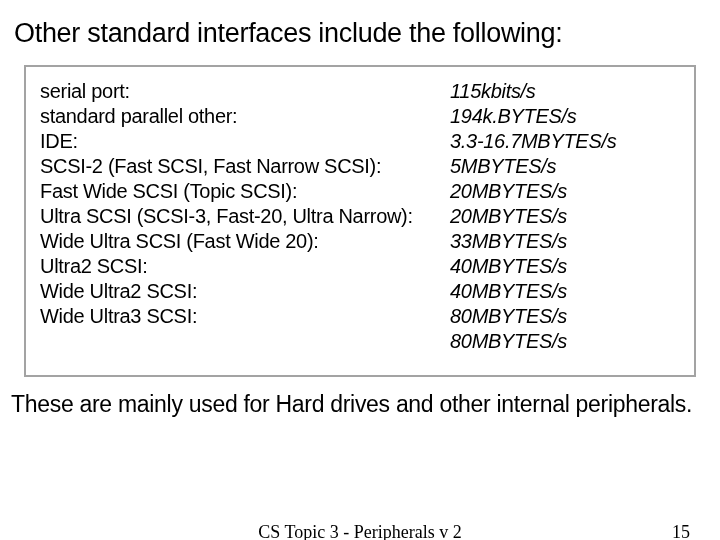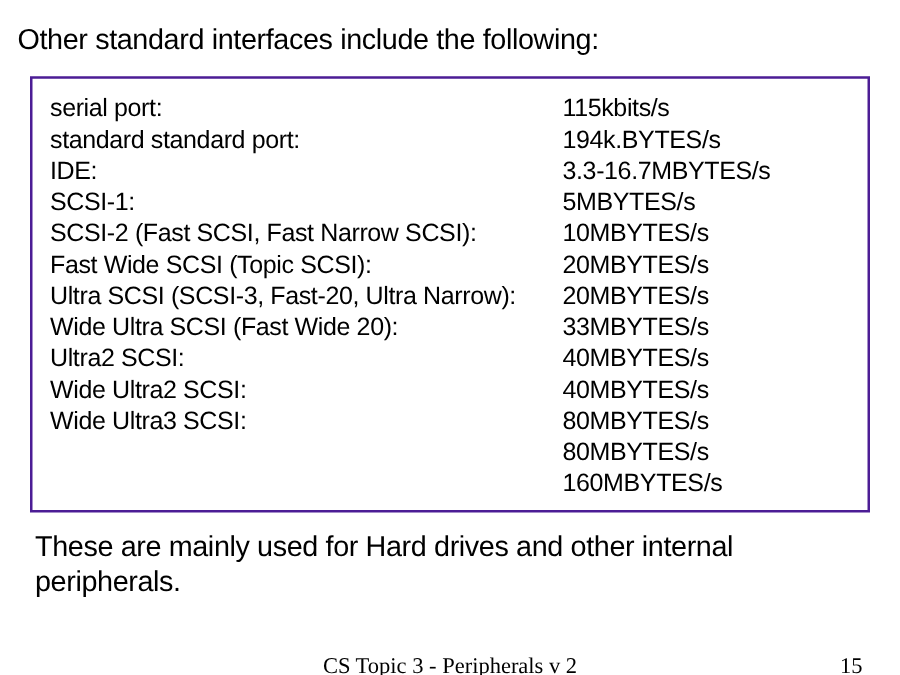--- a/index.html
+++ b/index.html
@@ -5,43 +5,44 @@
   * { margin: 0; padding: 0; box-sizing: border-box; }
   body {
     width: 720px;
     height: 540px;
     background: #fff;
     font-family: Arial, Helvetica, sans-serif;
     color: #000;
     position: relative;
   }
   .heading {
-    font-size: 23px;
+    font-size: 27px;
     padding: 18px 0 0 14px;
     letter-spacing: -0.3px;
   }
   .box {
-    border: 2px solid #4c1d95;
+    border: 2px solid #a3a3a3;
     margin: 16px 24px 0 24px;
-    padding: 12px 14px 8px 14px;
+    padding: 12px 14px 21px 14px;
     display: flex;
     font-size: 20px;
     line-height: 1.25;
     letter-spacing: -0.3px;
   }
   .col-left {
     flex: 0 0 410px;
   }
   .col-right {
     flex: 1;
+    font-style: italic;
   }
   .row { white-space: nowrap; }
   .note {
     font-size: 23px;
-    padding: 14px 24px 0 28px;
+    padding: 14px 24px 0 11px;
     letter-spacing: -0.3px;
     line-height: 1.2;
   }
   .footer {
     position: absolute;
     bottom: 18px;
     left: 0;
     width: 720px;
     font-family: "Times New Roman", Times, serif;
     font-size: 18px;
@@ -57,45 +58,42 @@
   }
 </style>
 </head>
 <body>
 
 <div class="heading">Other standard interfaces include the following:</div>
 
 <div class="box">
   <div class="col-left">
     <div class="row">serial port:</div>
-    <div class="row">standard standard port:</div>
+    <div class="row">standard parallel other:</div>
     <div class="row">IDE:</div>
-    <div class="row">SCSI-1:</div>
     <div class="row">SCSI-2 (Fast SCSI, Fast Narrow SCSI):</div>
     <div class="row">Fast Wide SCSI (Topic SCSI):</div>
     <div class="row">Ultra SCSI (SCSI-3, Fast-20, Ultra Narrow):</div>
     <div class="row">Wide Ultra SCSI (Fast Wide 20):</div>
     <div class="row">Ultra2 SCSI:</div>
     <div class="row">Wide Ultra2 SCSI:</div>
     <div class="row">Wide Ultra3 SCSI:</div>
   </div>
   <div class="col-right">
     <div class="row">115kbits/s</div>
     <div class="row">194k.BYTES/s</div>
     <div class="row">3.3-16.7MBYTES/s</div>
     <div class="row">5MBYTES/s</div>
-    <div class="row">10MBYTES/s</div>
     <div class="row">20MBYTES/s</div>
     <div class="row">20MBYTES/s</div>
     <div class="row">33MBYTES/s</div>
     <div class="row">40MBYTES/s</div>
     <div class="row">40MBYTES/s</div>
     <div class="row">80MBYTES/s</div>
     <div class="row">80MBYTES/s</div>
-    <div class="row">160MBYTES/s</div>
   </div>
 </div>
 
 <div class="note">These are mainly used for Hard drives and other internal peripherals.</div>
 
 <div class="footer">
   <span class="footer-center">CS Topic 3 - Peripherals v 2</span>
   <span class="footer-right">15</span>
 </div>
 

